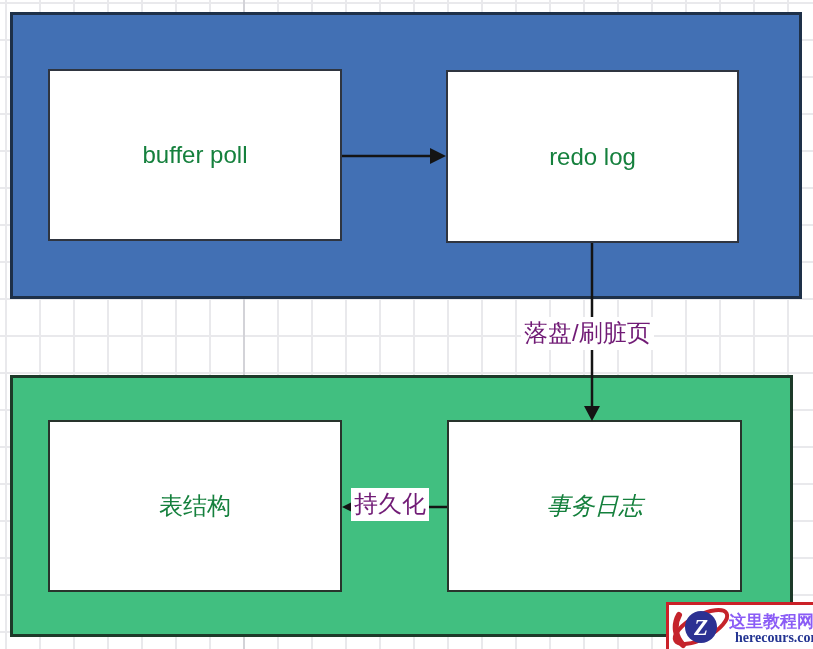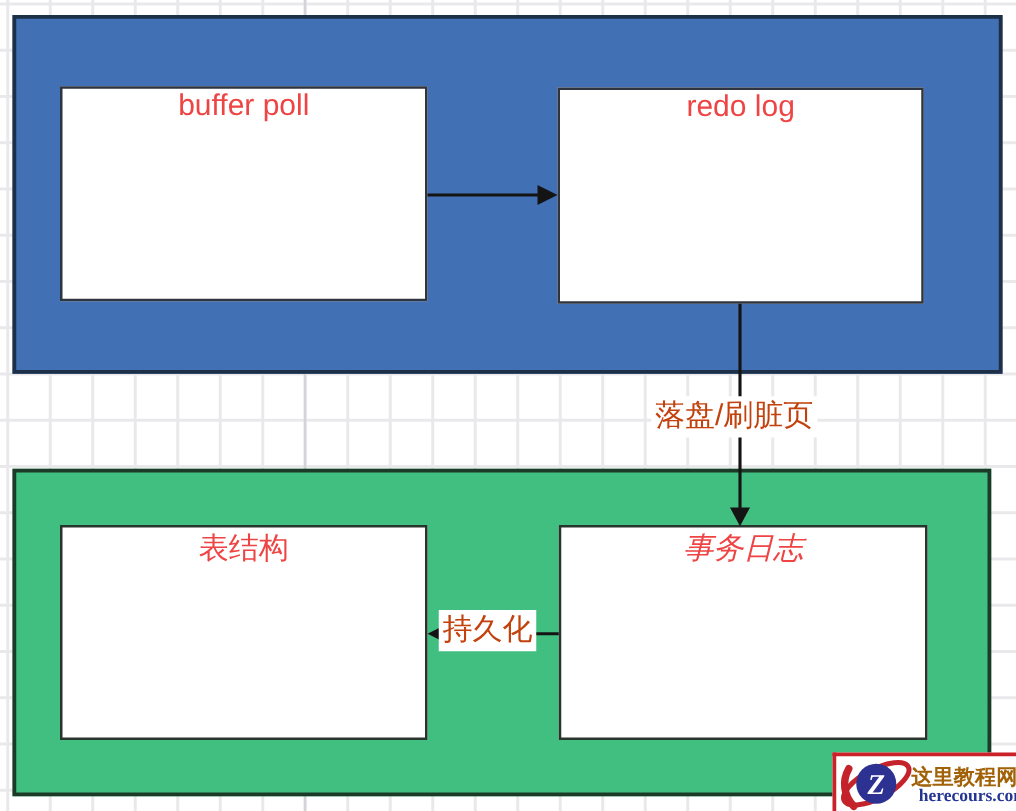--- a/index.html
+++ b/index.html
@@ -32,55 +32,55 @@
   }
   .region.disk{
     left:10px;top:375px;width:783px;height:262px;
     background:#41bf80;border:3px solid #1d3a29;
   }
   .node{
     position:absolute;
     box-sizing:border-box;
     background:#ffffff;
     border:2px solid #2f3540;
-    display:flex;align-items:flex-start;justify-content:center;
-    font-size:24px;color:#ef4444;
+    display:flex;align-items:center;justify-content:center;
+    font-size:24px;color:#15803d;
   }
   .node.buffer-pool{left:48px;top:69px;width:294px;height:172px;}
   .node.redo-log{left:446px;top:70px;width:293px;height:173px;}
   .node.table-structure{left:48px;top:420px;width:294px;height:172px;border-color:#28342c;}
   .node.transaction-log{left:447px;top:420px;width:295px;height:172px;border-color:#28342c;font-style:italic;}
   .arrows{
     position:absolute;left:0;top:0;width:813px;height:649px;
     pointer-events:none;
   }
   .edge-label{
     position:absolute;
     background:#ffffff;
-    font-size:24px;color:#c2410c;font-weight:500;
+    font-size:24px;color:#701a75;font-weight:500;
     line-height:1.2;
     padding:2px 3px;
     white-space:nowrap;
   }
   .edge-label.flush{left:521px;top:317px;}
   .edge-label.persist{left:351px;top:488px;}
   .watermark{
     position:absolute;
     left:666px;top:602px;width:147px;height:47px;
     box-sizing:border-box;
     background:#ffffff;
     border-left:3px solid #cb2128;
     border-top:3px solid #cb2128;
   }
   .watermark .logo{
     position:absolute;left:1px;top:0px;
   }
   .watermark .site-name{
     position:absolute;left:60px;top:5px;
-    font-size:17px;font-weight:bold;color:#a16207;
+    font-size:17px;font-weight:bold;color:#8b5cf6;
     letter-spacing:0px;white-space:nowrap;text-align:center;
   }
   .watermark .site-domain{
     position:absolute;left:66px;top:25px;
     font-family:"Liberation Serif", serif;
     font-size:14px;font-weight:bold;color:#243592;
     white-space:nowrap;
   }
 </style>
 </head>

